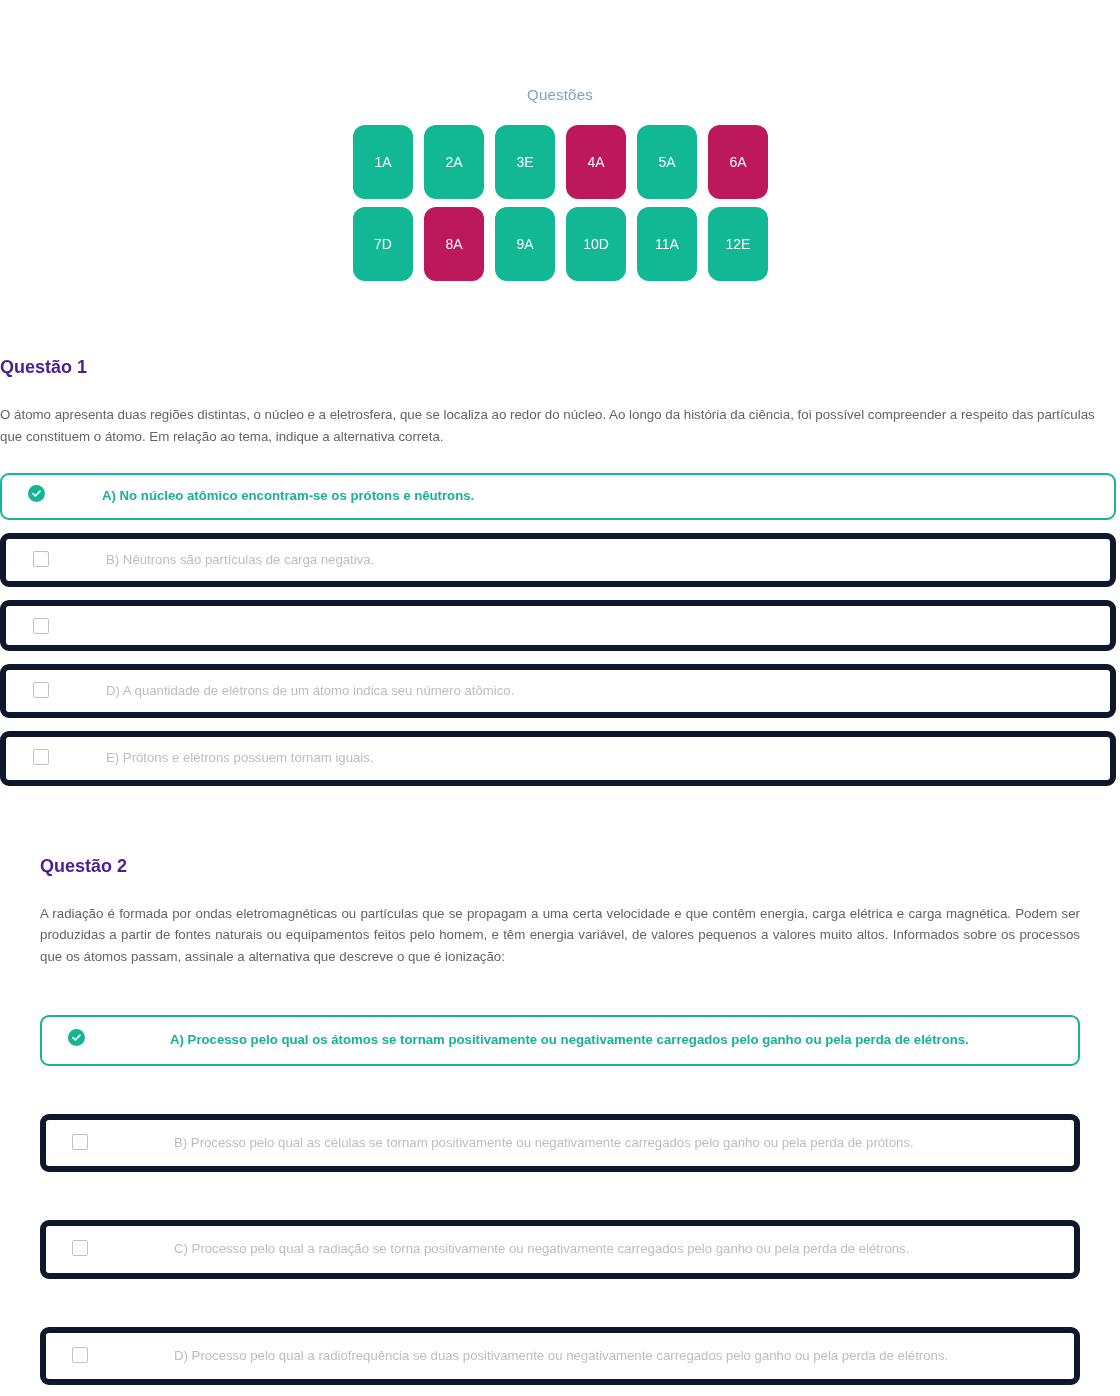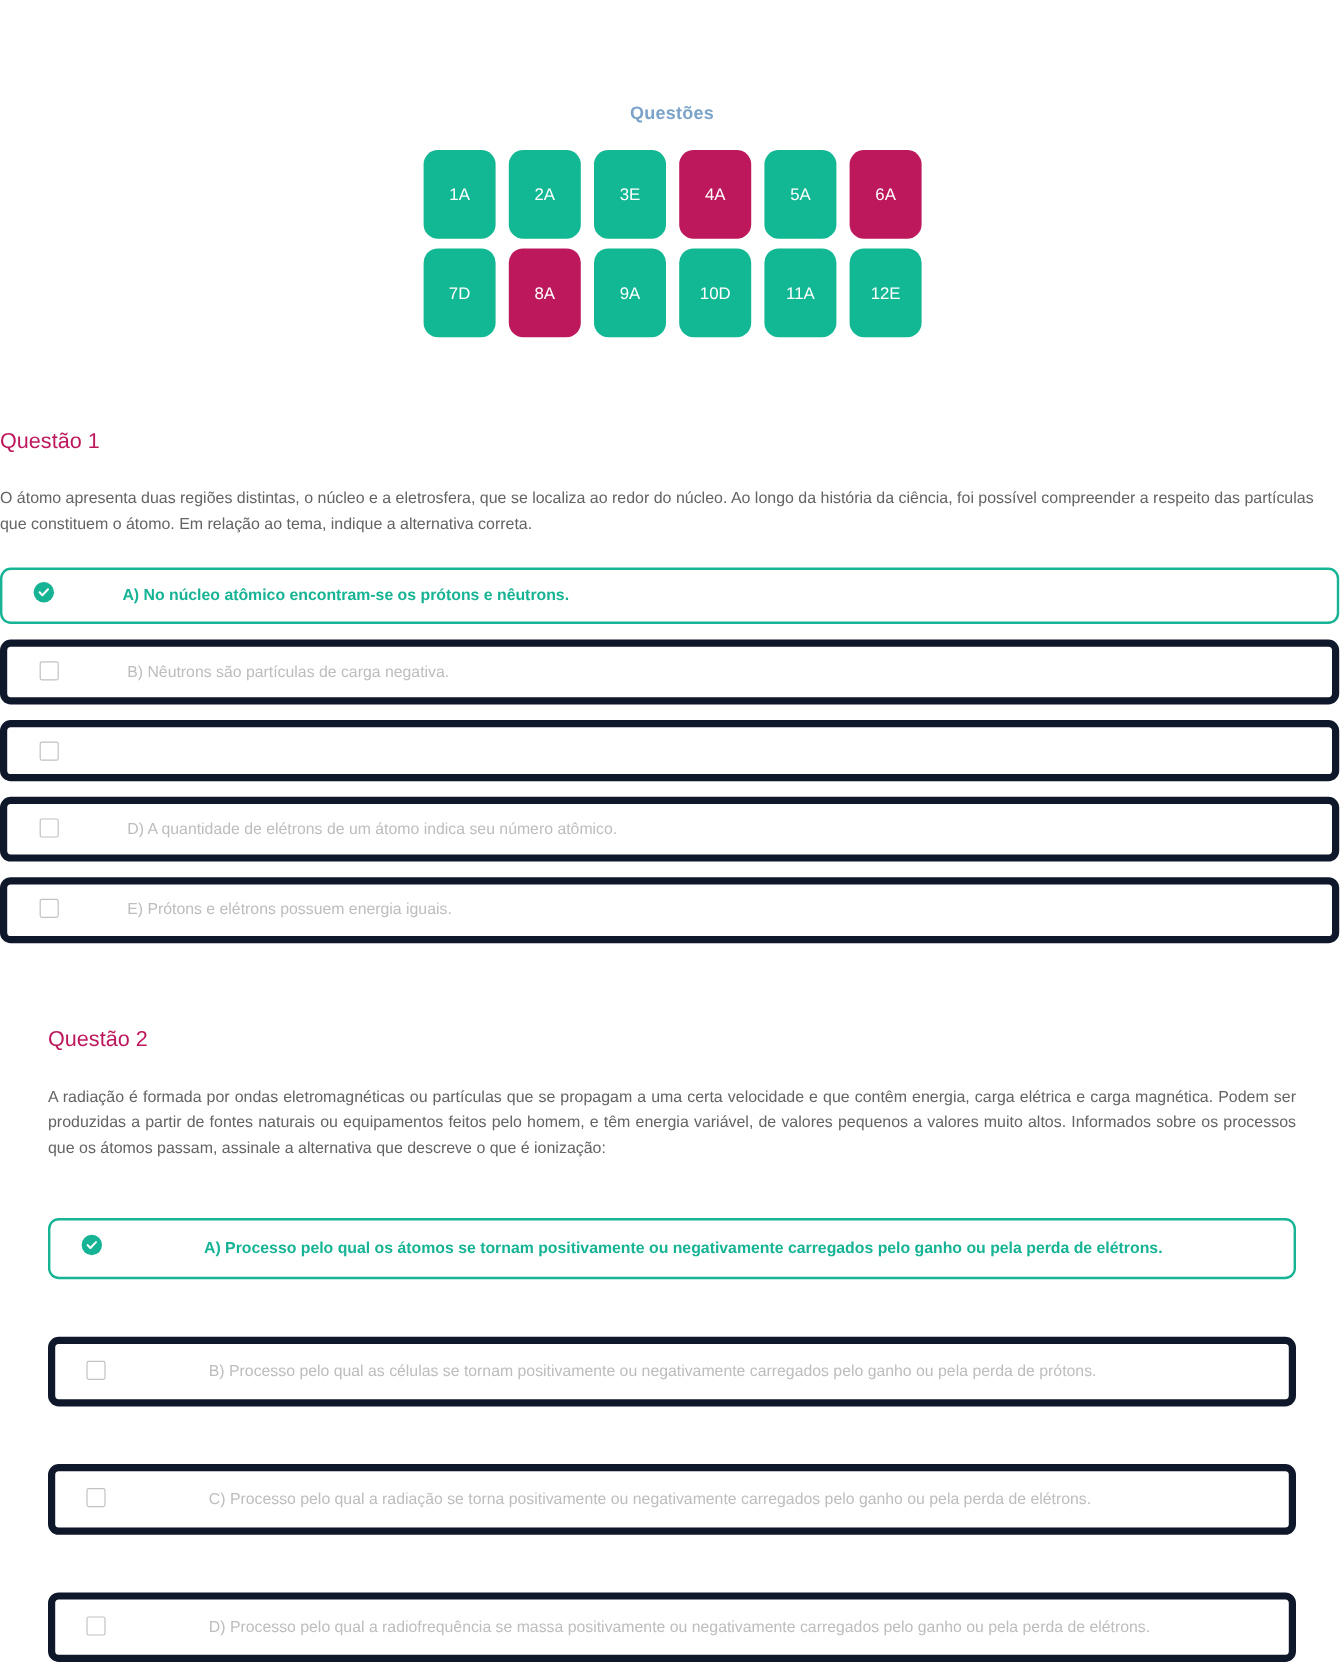--- a/index.html
+++ b/index.html
@@ -15,21 +15,21 @@
     -webkit-font-smoothing: antialiased;
   }
 
   
   .nav-wrap {
     padding-top: 86px;
   }
   .nav-title {
     text-align: center;
     font-size: 15px;
-    font-weight: bold;
+    font-weight: normal;
     color: #7ba3c9;
     letter-spacing: .2px;
     margin: 0 0 22px 0;
   }
   .nav-grid {
     width: 416px;
     margin: 0 auto 0 353px;
     display: flex;
     flex-wrap: wrap;
     gap: 8px 11px;
@@ -57,22 +57,22 @@
     padding: 0 4px 0 0;
     margin-top: 76px;
   }
   .question-block.q2 {
     padding: 0 40px 0 40px;
     margin-top: 70px;
   }
 
   .q-heading {
     font-size: 18px;
-    font-weight: normal;
-    color: #be185d;
+    font-weight: bold;
+    color: #4c1d95;
     margin: 0 0 26px 0;
   }
   .q-statement {
     font-size: 13.3px;
     line-height: 1.62;
     color: #646464;
     margin: 0 0 26px 0;
   }
   .q2 .q-statement { text-align: justify; }
 
@@ -216,21 +216,21 @@
         <div class="option">
           <div class="opt-mark">
             <span class="checkbox"></span>
           </div>
           <div class="opt-text">D) A quantidade de elétrons de um átomo indica seu número atômico.</div>
         </div>
         <div class="option">
           <div class="opt-mark">
             <span class="checkbox"></span>
           </div>
-          <div class="opt-text">E) Prótons e elétrons possuem energia iguais.</div>
+          <div class="opt-text">E) Prótons e elétrons possuem tornam iguais.</div>
         </div>
       </div>
     </div>
     <div class="question-block q2">
       <div class="q-heading">Questão 2</div>
       <div class="q-statement">A radiação é formada por ondas eletromagnéticas ou partículas que se propagam a uma certa velocidade e que contêm energia, carga elétrica e carga magnética. Podem ser produzidas a partir de fontes naturais ou equipamentos feitos pelo homem, e têm energia variável, de valores pequenos a valores muito altos. Informados sobre os processos que os átomos passam, assinale a alternativa que descreve o que é ionização:</div>
       <div class="options">
         <div class="option selected">
           <div class="opt-mark">
             <span class="check-circle">
@@ -250,17 +250,17 @@
         <div class="option">
           <div class="opt-mark">
             <span class="checkbox"></span>
           </div>
           <div class="opt-text">C) Processo pelo qual a radiação se torna positivamente ou negativamente carregados pelo ganho ou pela perda de elétrons.</div>
         </div>
         <div class="option">
           <div class="opt-mark">
             <span class="checkbox"></span>
           </div>
-          <div class="opt-text">D) Processo pelo qual a radiofrequência se massa positivamente ou negativamente carregados pelo ganho ou pela perda de elétrons.</div>
+          <div class="opt-text">D) Processo pelo qual a radiofrequência se duas positivamente ou negativamente carregados pelo ganho ou pela perda de elétrons.</div>
         </div>
       </div>
     </div>
   </div>
 
 </body></html>

